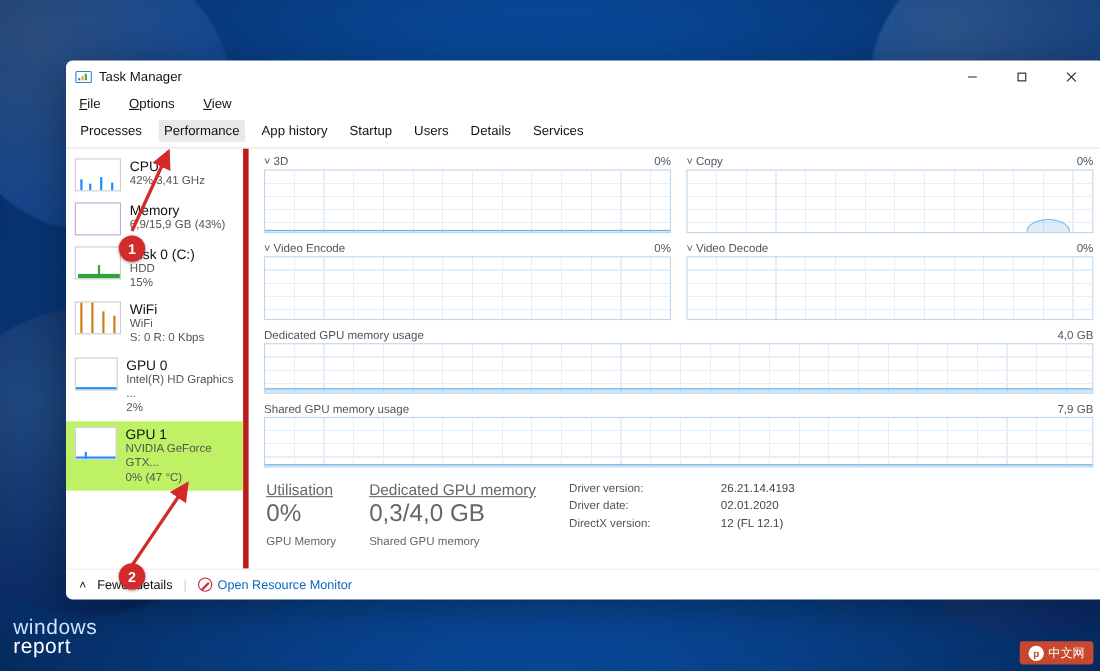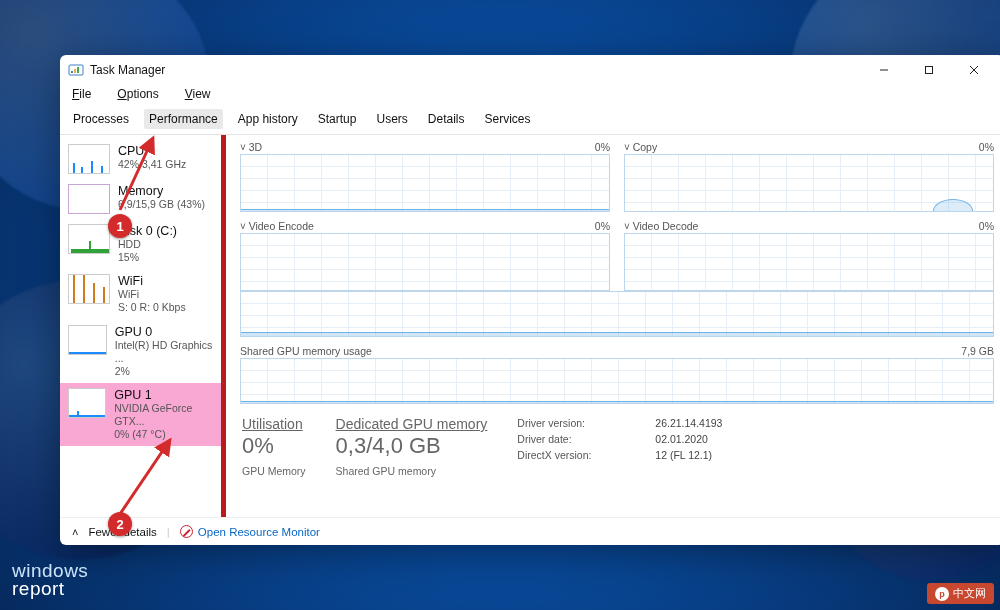--- a/index.html
+++ b/index.html
@@ -22,21 +22,21 @@
   .menubar { display:flex; gap:26px; padding:2px 10px 4px 12px; font-size:12px;}
   .menubar span u{text-decoration:underline;}
 
   .tabbar { display:flex; gap:10px; padding:4px 8px 5px 8px; border-bottom:1px solid #e3e3e3; font-size:12px;}
   .tabbar .tab{padding:2px 4px; border:1px solid transparent; border-radius:2px;text-align:center;}
   .tabbar .tab.active{background:#e9e9e9;}
 
   .content { flex:1; display:flex; overflow:hidden; }
   .sidebar { width:166px; border-right:5px solid #b91c1c; padding:4px 0 0 0; }
   .side-item{display:flex; gap:8px; padding:5px 6px 5px 8px; align-items:flex-start; cursor:default;}
-  .side-item.selected{background:#f9a8d4;}
+  .side-item.selected{background:#bef264;}
   .thumb{width:42px; height:30px; border:1px solid #ccc; position:relative; overflow:hidden; background:#fff;}
   .thumb .bar{position:absolute; bottom:0; width:2px; background:#1a8cff;}
   .thumb.mem{border-color:#c9a6d8;}
   .thumb.disk .bar{background:#2fa33a;}
   .thumb.wifi .bar{background:#d07c1b;}
   .side-text .name{font-size:12.5px;}
   .side-text .sub{font-size:10.5px; color:#555; line-height:1.25;}
 
   .main { flex:1; padding:6px 10px 4px 14px; overflow:hidden; }
   .pair-row{display:flex; gap:14px;justify-content:flex-end;}
@@ -227,20 +227,24 @@
         </div>
         <div class="half">
           <div class="graph-head">
               <span class="lead">Video Decode</span>
               <span>0%</span>
             </div>
           <div class="graph-box"></div>
         </div>
       </div>
 
+      <div class="wide-head">
+          <span>Dedicated GPU memory usage</span>
+          <span>4,0 GB</span>
+        </div>
       <div class="wide-box">
           <div class="flat" style="height:4px"></div>
         </div>
 
       <div class="wide-head">
           <span>Shared GPU memory usage</span>
           <span>7,9 GB</span>
         </div>
       <div class="wide-box">
           <div class="flat"></div>

